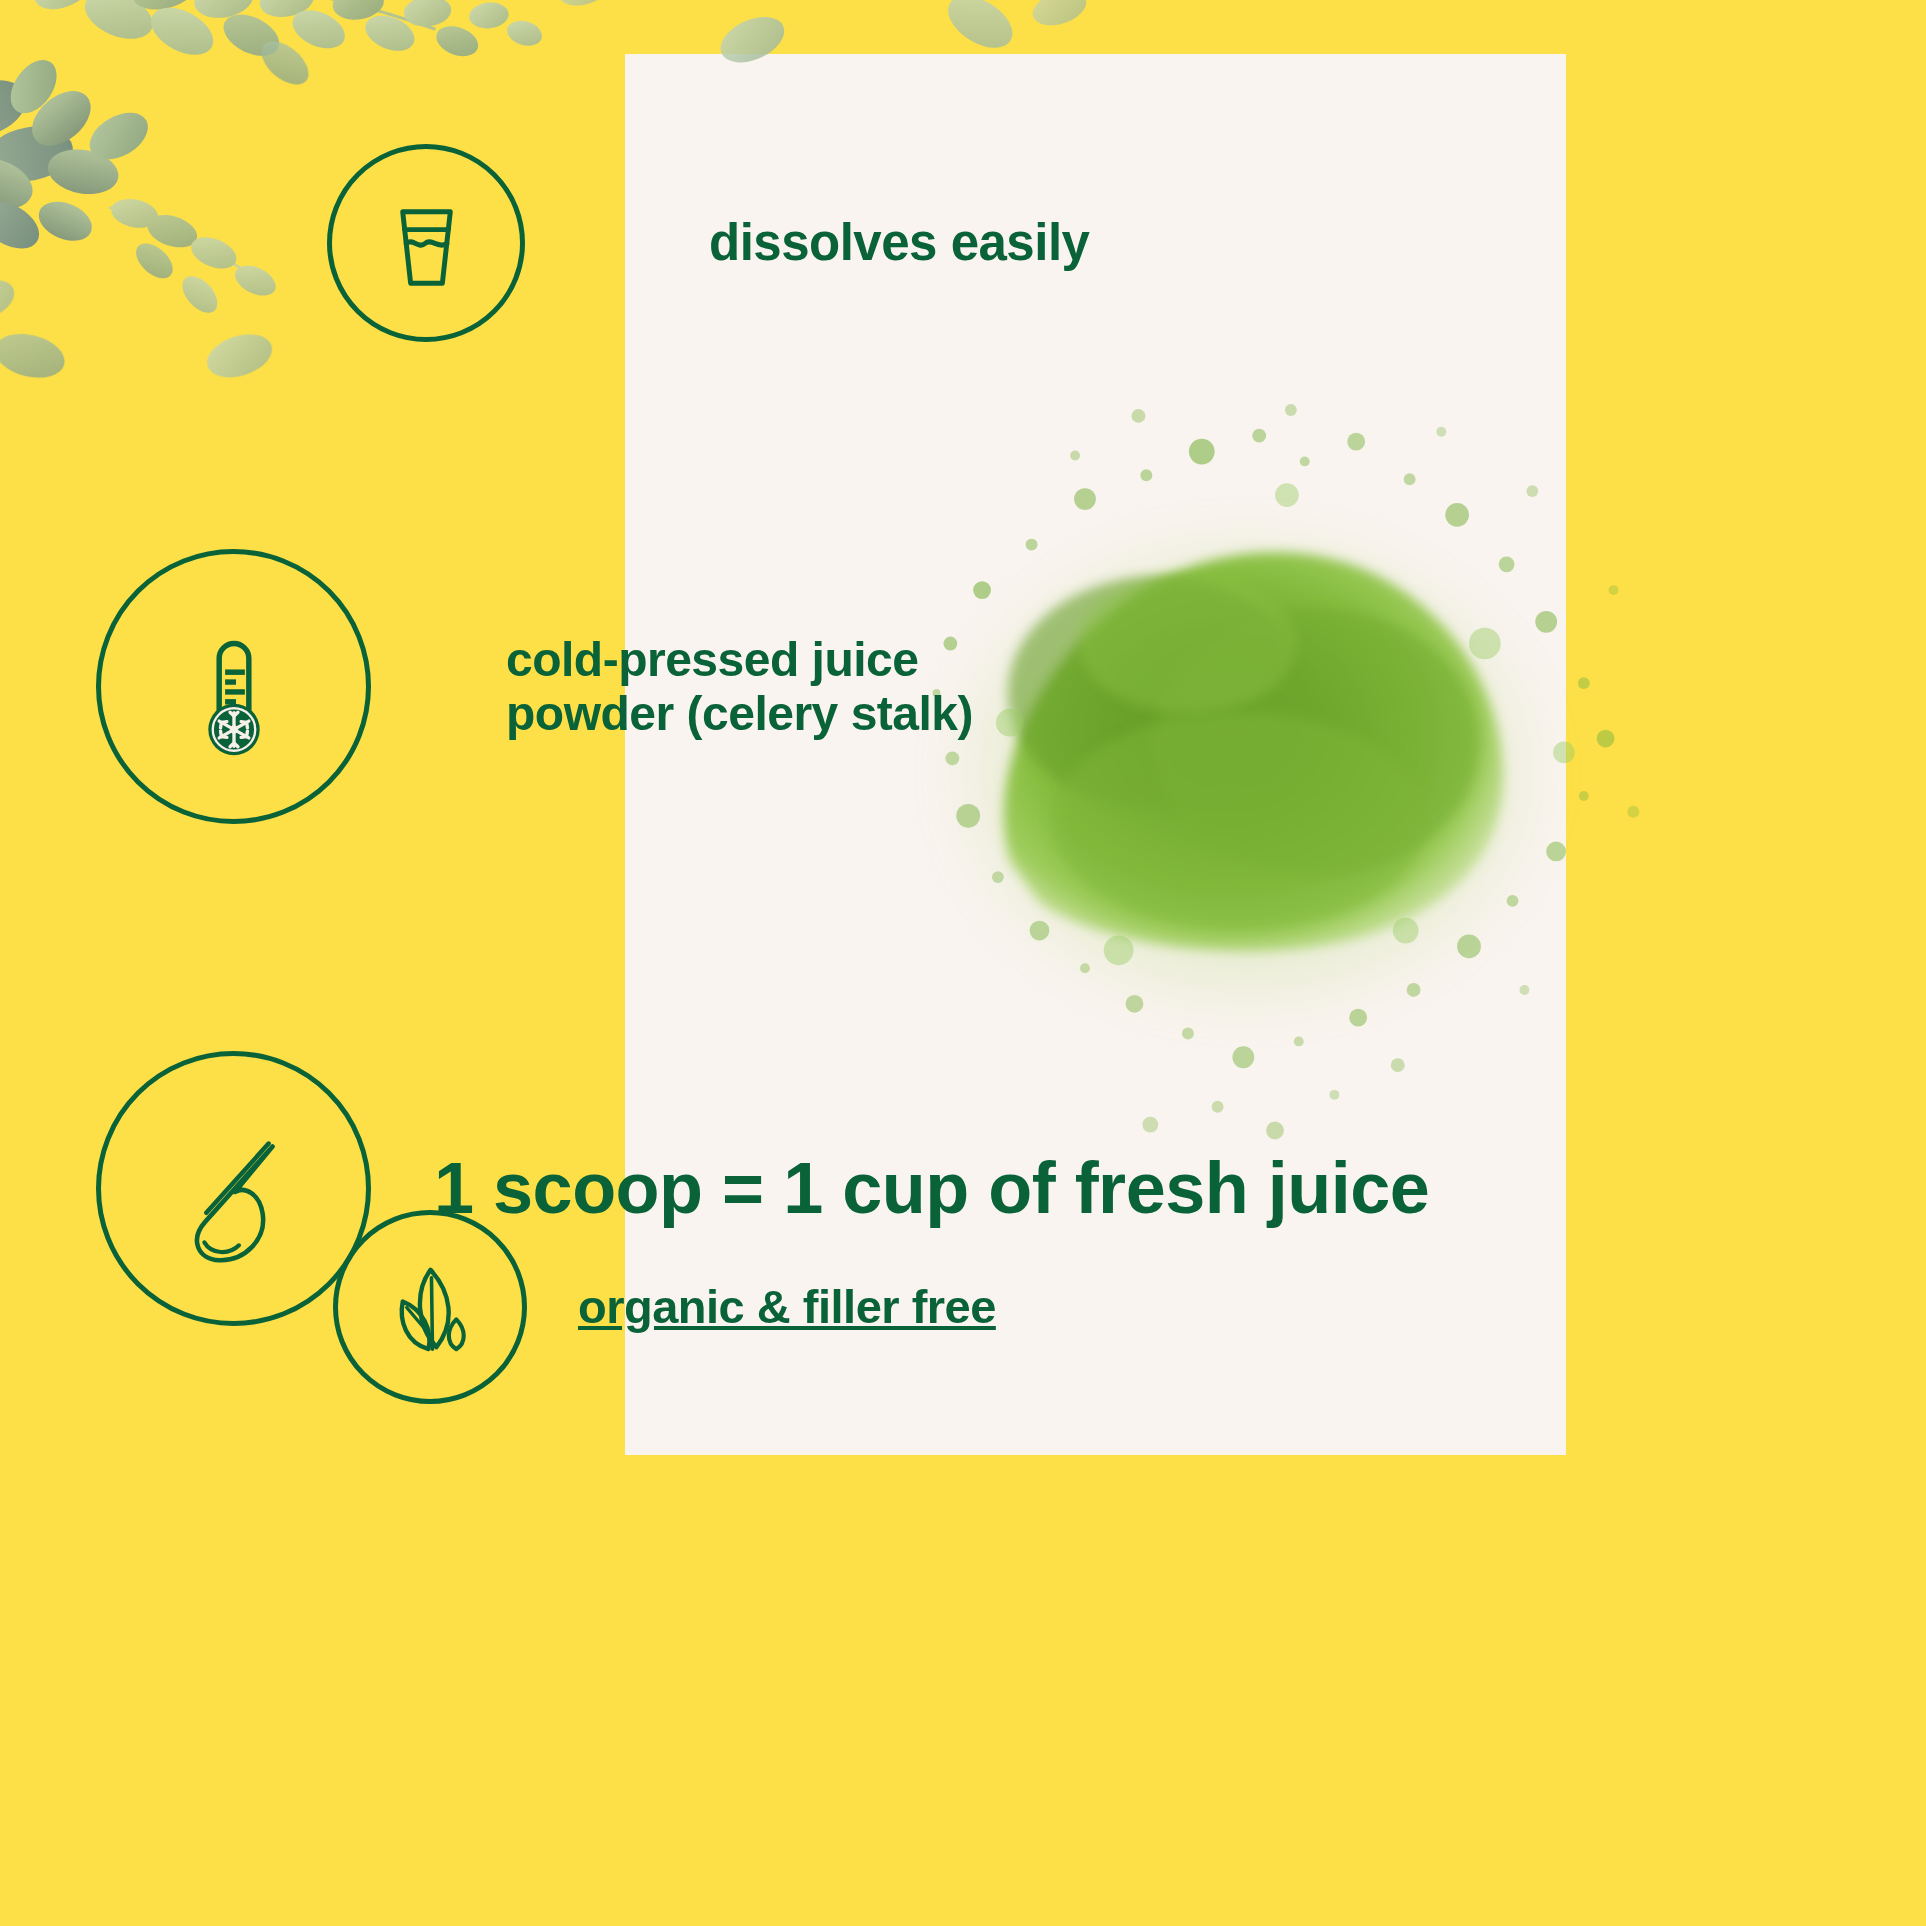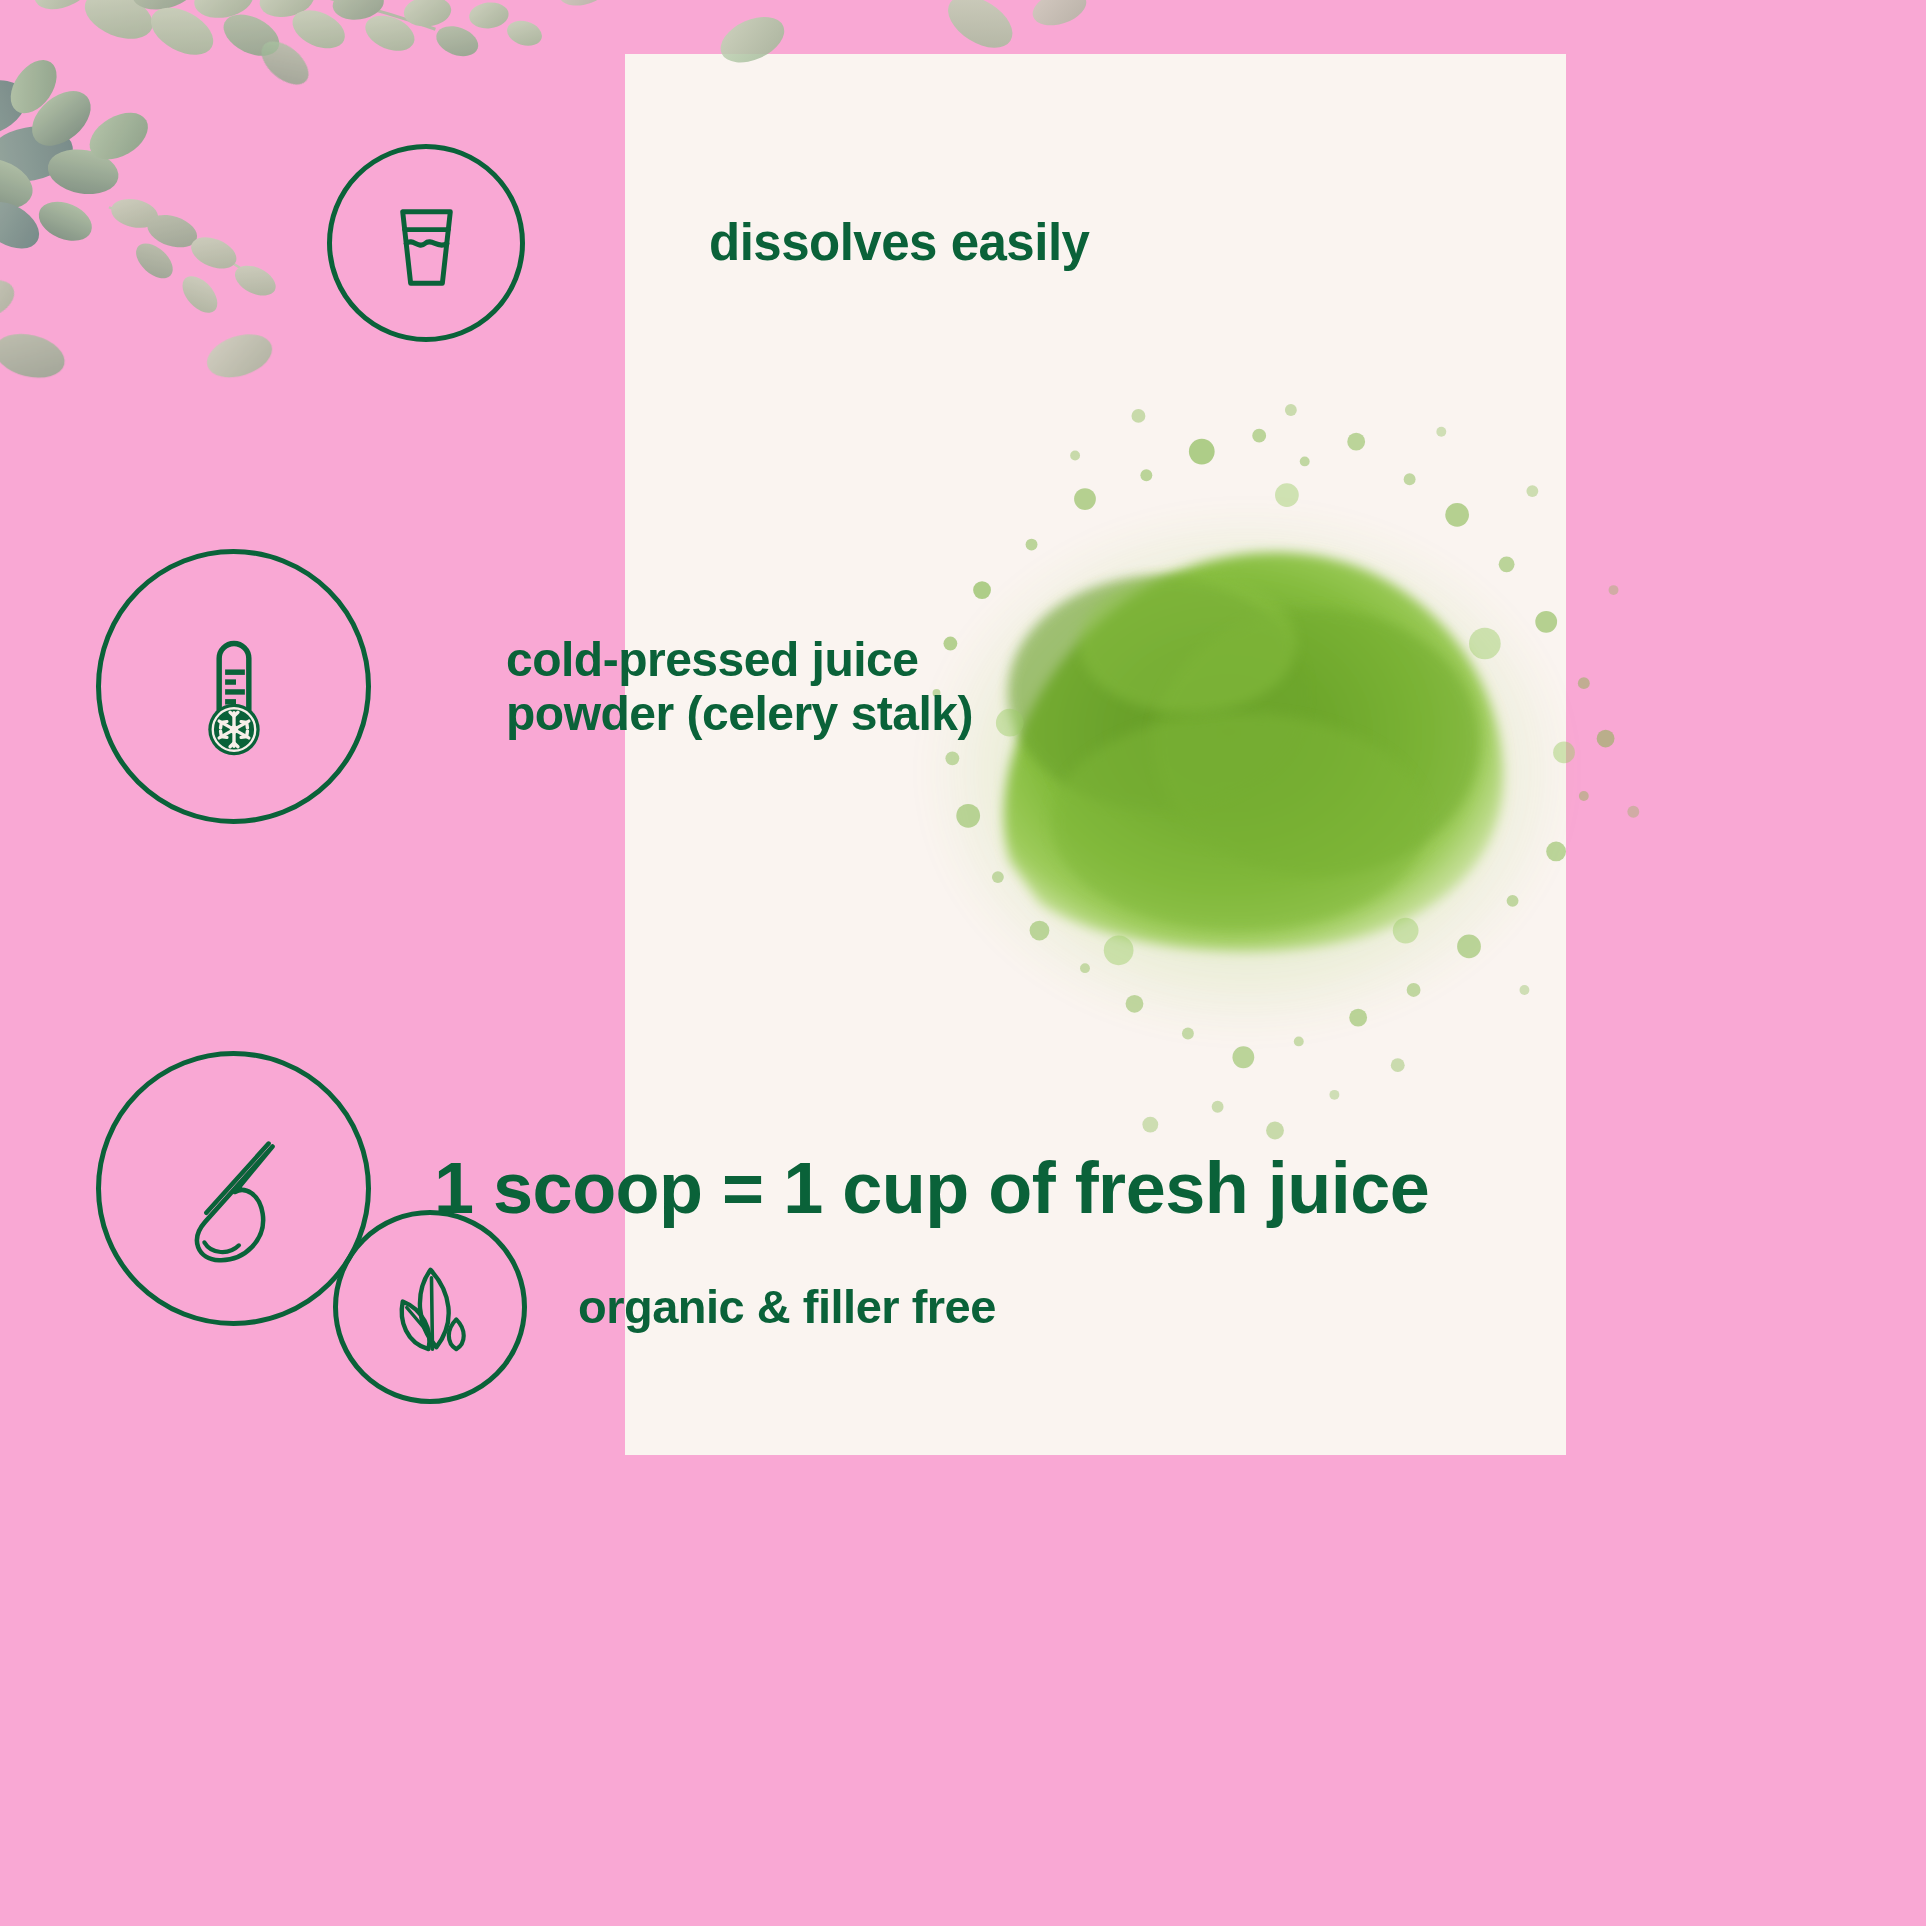--- a/index.html
+++ b/index.html
@@ -2,21 +2,21 @@
 <html><head>
 <meta charset="utf-8">
 <style>
   html,body{margin:0;padding:0;}
   body{
     width:1927px;height:1927px;overflow:hidden;
     background:#f7efe9;
     font-family:"Liberation Sans",sans-serif;
     position:relative;
   }
-  #stage{position:absolute;inset:0;width:1927px;height:1927px;overflow:hidden;background:#f9a8d4;}
+  #stage{position:absolute;inset:0;width:1927px;height:1927px;overflow:hidden;background:#fde047;}
 
   
   .panel{
     position:absolute;left:625px;top:54px;width:941px;height:1401px;
     background:#faf4f0;
   }
 
   
   .leaf-deco{position:absolute;left:-30px;top:-40px;width:634px;height:475px;}
 
@@ -50,21 +50,21 @@
   #row2 .label{font-size:48px;margin-left:135px;}
 
   
   #row3{left:96px;top:1051px;}
   #row3 .icon-circle{width:275px;height:275px;}
   #row3 .label{font-size:72px;margin-left:63px;}
 
   
   #row4{left:333px;top:1210px;}
   #row4 .icon-circle{width:194px;height:194px;}
-  #row4 .label{font-size:47px;margin-left:51px;}
+  #row4 .label{font-size:47px;margin-left:51px;text-decoration:underline;}
 
   svg{display:block;overflow:visible;}
 </style>
 </head>
 <body>
 
 <div id="stage">
 
   <div class="panel"></div>
 

